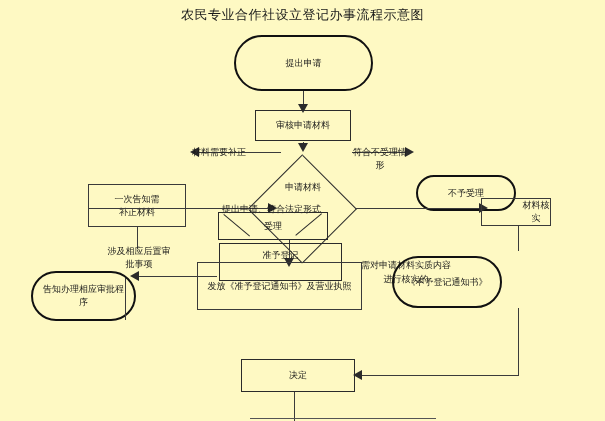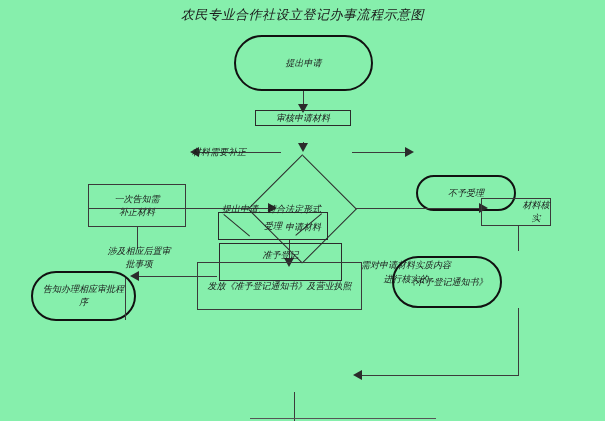--- a/index.html
+++ b/index.html
@@ -4,24 +4,23 @@
 <style>
   html, body {
     margin: 0;
     padding: 0;
     background: #ffffff;
   }
   #canvas {
     position: relative;
     width: 605px;
     height: 421px;
-    background: #86efac;
+    background: #fef9c3;
     font-family: "DejaVu Sans", "Liberation Sans", sans-serif;
     overflow: hidden;
-    font-style: italic;
   }
   .title {
     position: absolute;
     left: 0;
     top: 6px;
     width: 605px;
     text-align: center;
     font-size: 13px;
     color: #1a1a1a;
     letter-spacing: 0.5px;
@@ -111,39 +110,40 @@
 
   <div class="title">农民专业合作社设立登记办事流程示意图</div>
 
   <div class="node stadium" style="left:234px; top:35px; width:139px; height:56px;">
     <span>提出申请</span>
   </div>
 
   <div class="vline" style="left:303px; top:91px; height:16px;"></div>
   <div class="arrow arrow-down" style="left:298px; top:104px;"></div>
 
-  <div class="node rect" style="left:255px; top:110px; width:96px; height:16px;">
+  <div class="node rect" style="left:255px; top:110px; width:96px; height:31px;">
     <span>审核申请材料</span>
   </div>
 
   <div class="vline" style="left:303px; top:142px; height:8px;"></div>
   <div class="arrow arrow-down" style="left:298px; top:143px;"></div>
 
   <div class="diag" style="left:303px; top:155px; width:76px; transform: rotate(135deg);"></div>
   <div class="diag" style="left:303px; top:155px; width:76px; transform: rotate(45deg);"></div>
   <div class="diag" style="left:249px; top:209px; width:76px; transform: rotate(45deg);"></div>
   <div class="diag" style="left:357px; top:209px; width:76px; transform: rotate(135deg);"></div>
-  <div class="label" style="left:268px; top:181px; width:70px;margin-top:40px;">申请材料</div>
+  <div class="label" style="left:268px; top:181px; width:70px;">申请材料</div>
 
   <div class="hline" style="left:197px; top:152px; width:84px;"></div>
   <div class="arrow arrow-left" style="left:190px; top:147px;"></div>
   <div class="label" style="left:192px; top:146px; width:54px;">材料需要补正</div>
 
   <div class="hline" style="left:352px; top:152px; width:60px;"></div>
   <div class="arrow arrow-right" style="left:405px; top:147px;"></div>
+  <div class="label" style="left:352px; top:146px; width:56px;">符合不受理情形</div>
 
   <div class="node stadium" style="left:416px; top:155px; width:100px; height:36px;margin-top:20px;">
     <span>不予受理</span>
   </div>
 
   <div class="node rect-thin" style="left:88px; top:184px; width:98px; height:43px; padding:0 24px;">
     <span>一次告知需补正材料</span>
   </div>
 
   <div class="hline" style="left:88px; top:208px; width:185px;"></div>
@@ -190,18 +190,21 @@
 
   <div class="node stadium" style="left:392px; top:256px; width:110px; height:52px; padding:0 8px;">
     <span>《不予登记通知书》</span>
   </div>
 
   <div class="vline vline-thin" style="left:518px; top:226px; height:25px;"></div>
   <div class="vline vline-thin" style="left:518px; top:308px; height:67px;"></div>
   <div class="hline" style="left:360px; top:375px; width:159px;"></div>
   <div class="arrow arrow-left" style="left:353px; top:370px;"></div>
 
+  <div class="node rect" style="left:241px; top:359px; width:114px; height:33px;">
+    <span>决定</span>
+  </div>
 
   <div class="vline" style="left:294px; top:392px; height:29px;"></div>
 
   <div class="baseline" style="left:250px; top:418px; width:186px;"></div>
 
 </div>
 
 </body></html>

